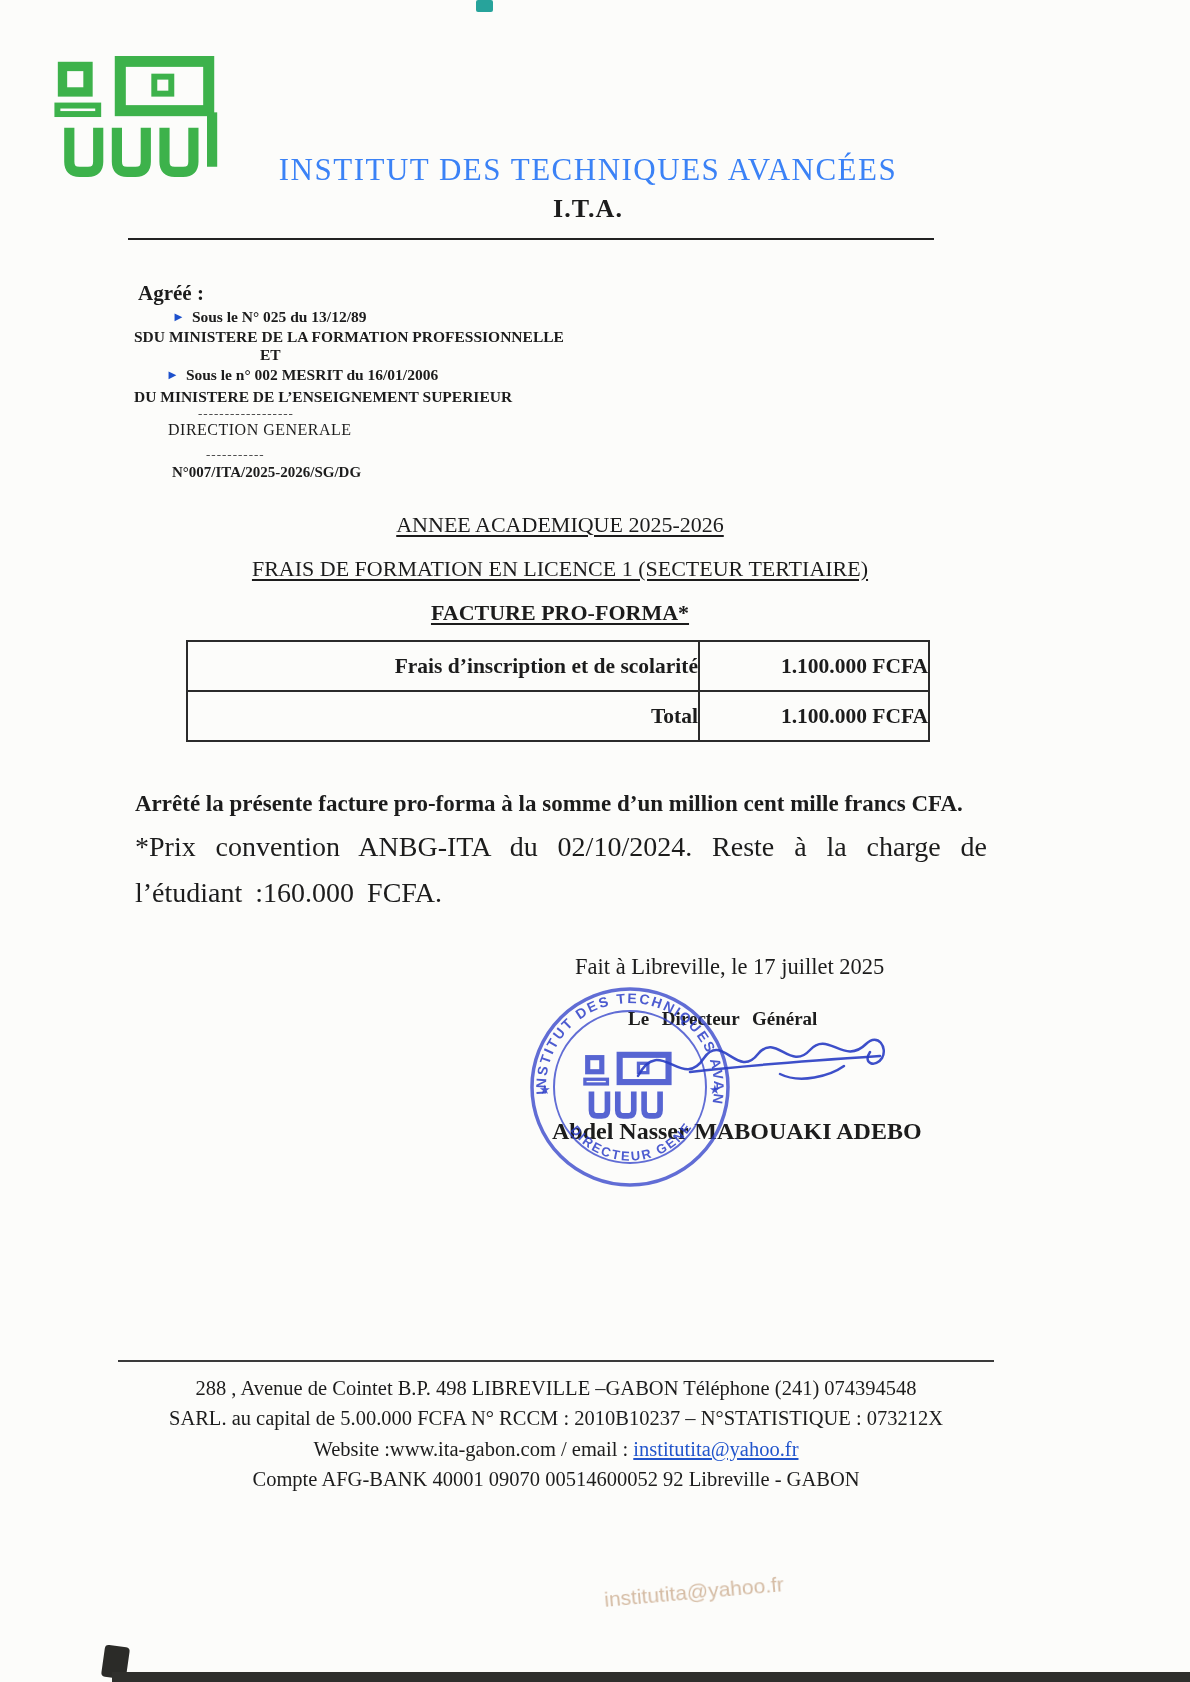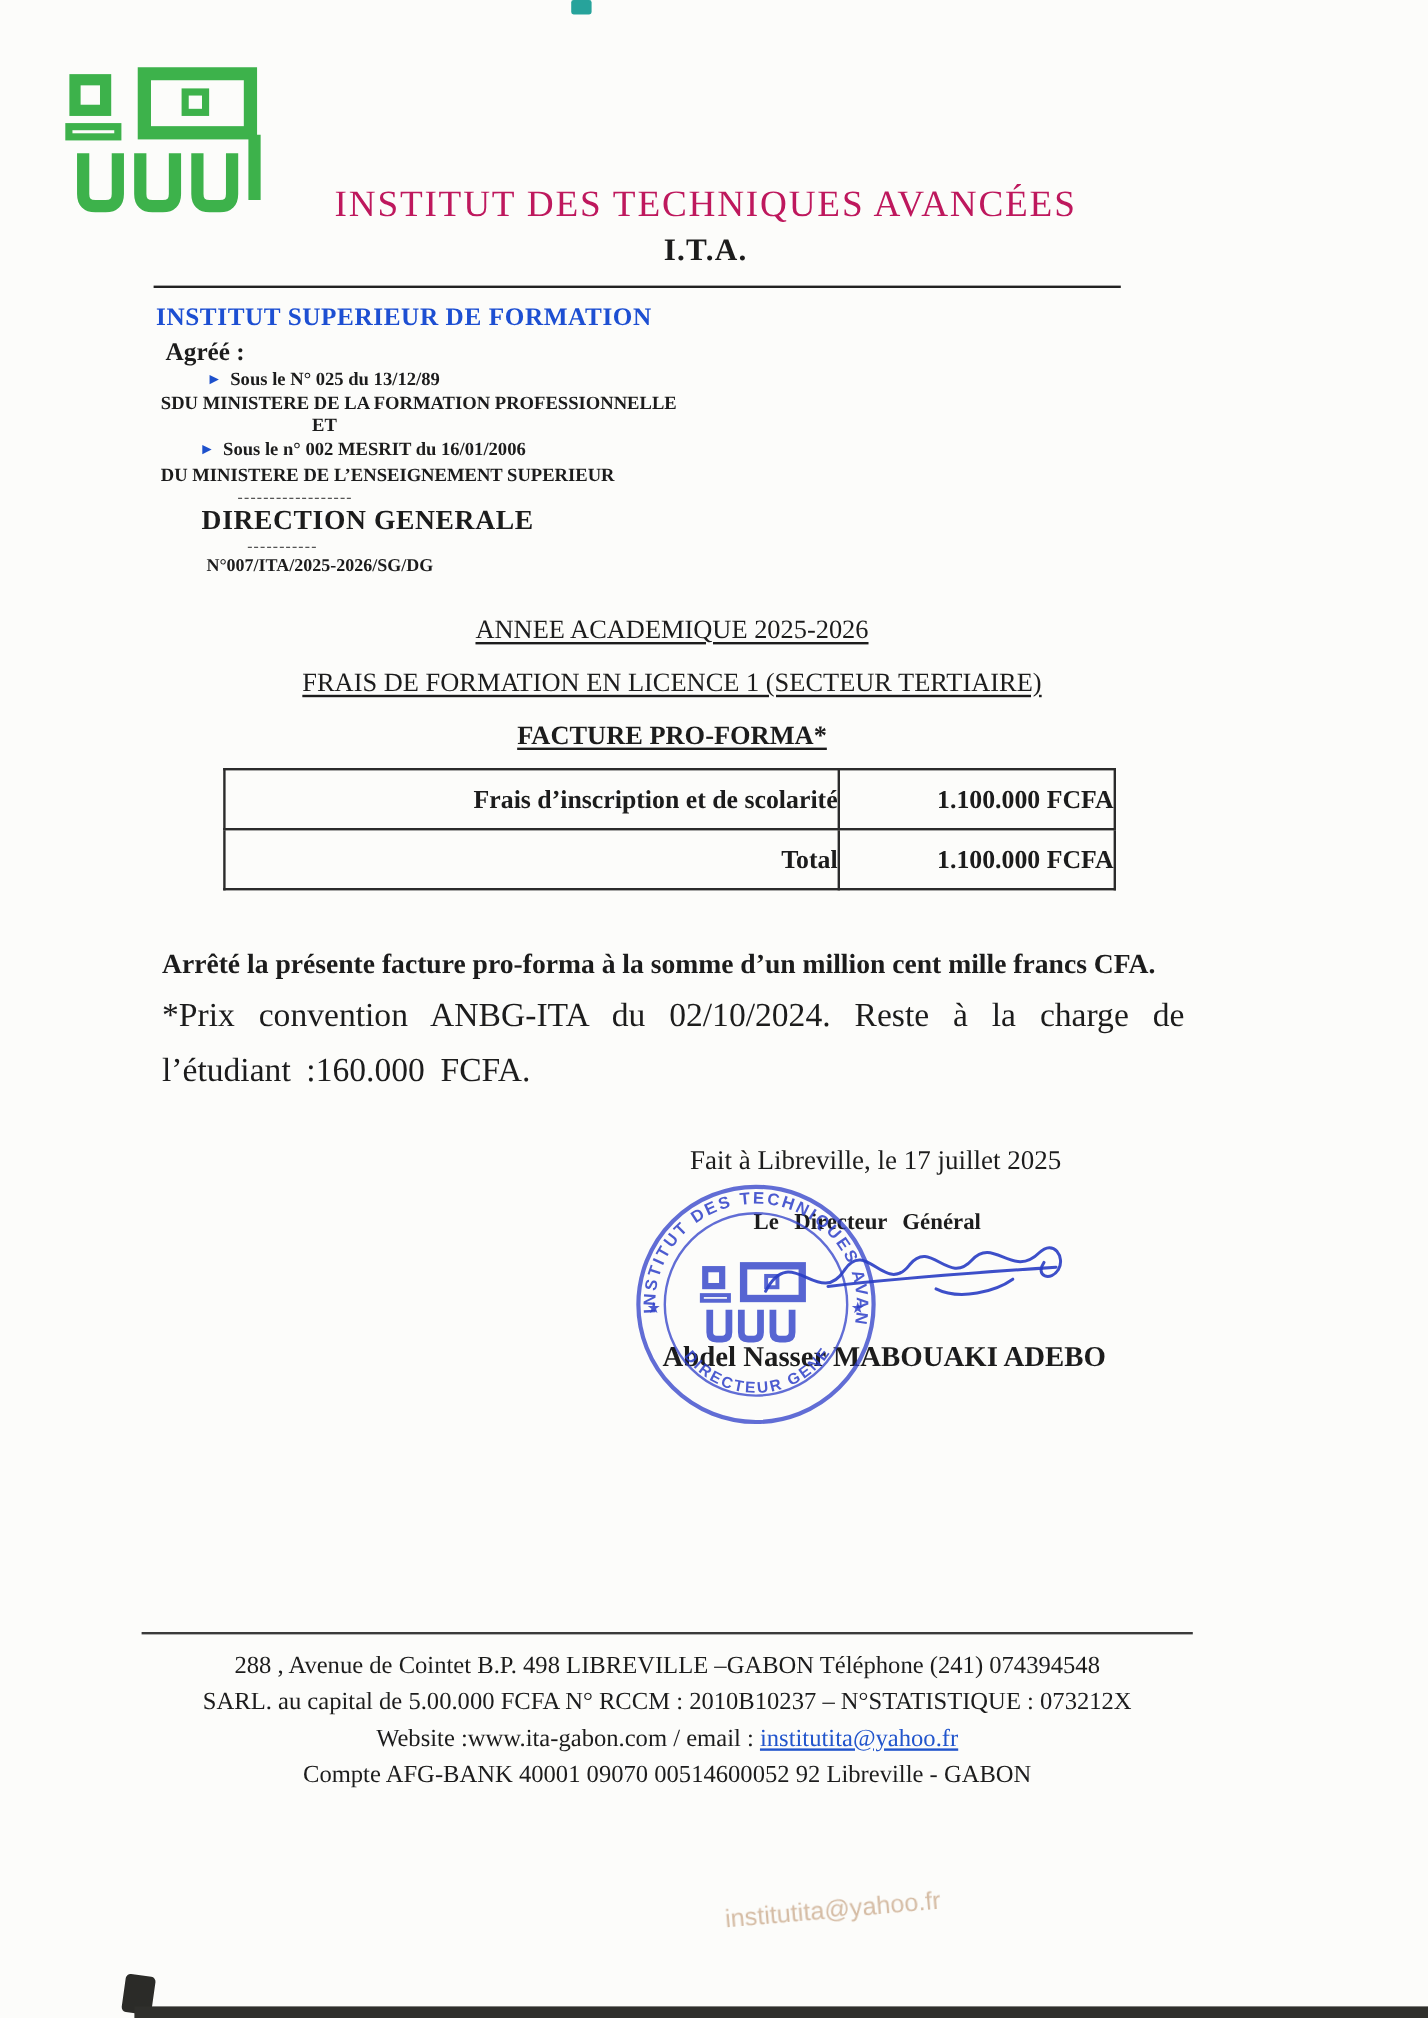--- a/index.html
+++ b/index.html
@@ -7,41 +7,41 @@
   .page {
     position:relative; width:1190px; height:1682px; margin:0 auto;
     background:#fcfcfa; overflow:hidden;
     font-family:"Liberation Serif", serif; color:#1c1c1c;
   }
   .abs { position:absolute; }
 
   
   .logo { left:54px; top:56px; }
   .org-name { left:238px; top:152px; width:700px; text-align:center;
-              font-size:31px; letter-spacing:1.5px; color:#be185d; }
+              font-size:31px; letter-spacing:1.5px; color:#3b82f6; }
   .org-abbr { left:238px; top:194px; width:700px; text-align:center;
               font-size:26px; font-weight:bold; letter-spacing:1px; }
   .header-rule { left:128px; top:238px; width:806px; height:0;
                  border-top:2.5px solid #222; }
 
   
   .lh-institute { left:130px; top:252px; font-size:21px; font-weight:bold;
                   color:#1d4fd2; letter-spacing:.5px; }
   .lh-agree { left:138px; top:281px; font-size:21px; font-weight:bold; }
   .accred { font-size:15.5px; font-weight:bold; white-space:nowrap; }
   .accred .arrow { color:#1d50cc; font-size:13px; margin-right:7px;
                    position:relative; top:-1px; }
   .a1 { left:172px; top:308px; }
   .a1sub { left:134px; top:328px; }
   .et { left:260px; top:346px; }
   .a2 { left:166px; top:366px; }
   .a2sub { left:134px; top:388px; }
   .dashes { font-size:13px; color:#454545; letter-spacing:1px; }
   .d1 { left:198px; top:406px; }
-  .direction { left:168px; top:421px; font-size:23px; font-weight:bold; letter-spacing:.5px; }
+  .direction { left:168px; top:421px; font-size:16px; font-weight:normal; letter-spacing:.5px; }
   .d2 { left:206px; top:447px; }
   .refnum { left:172px; top:464px; font-size:15px; font-weight:bold; }
 
   
   .ctitle { left:0; top:0; width:1120px; text-align:center; }
   .year     { top:512px; font-size:22px; text-decoration:underline; text-underline-offset:3px; }
   .subject  { top:556px; font-size:22px; text-decoration:underline; text-underline-offset:3px; }
   .facture  { top:600px; font-size:22px; font-weight:bold; text-decoration:underline; text-underline-offset:3px; }
 
   
@@ -97,21 +97,20 @@
         <path d="M74 84 V124 Q74 136 86 136 H96 Q108 136 108 124 V84" stroke-width="12"></path>
         <path d="M130 84 V124 Q130 136 142 136 H152 Q164 136 164 124 V84" stroke-width="12"></path>
         <path d="M186 66 V130" stroke-width="12"></path>
       </g>
     </svg>
   </div>
   <div class="abs org-name">INSTITUT DES TECHNIQUES AVANCÉES</div>
   <div class="abs org-abbr">I.T.A.</div>
   <div class="abs header-rule"></div>
 
-  <div class="abs lh-institute">INSTITUT SUPERIEUR DE FORMATION</div>
   <div class="abs lh-agree">Agréé :</div>
 
   <div class="abs accred a1">
     <span class="arrow">►</span><span>Sous le N° 025 du 13/12/89</span>
   </div>
   <div class="abs accred a1sub">SDU MINISTERE DE LA  FORMATION PROFESSIONNELLE</div>
   <div class="abs accred et">ET</div>
   <div class="abs accred a2">
     <span class="arrow">►</span><span>Sous le  n° 002 MESRIT du 16/01/2006</span>
   </div>

